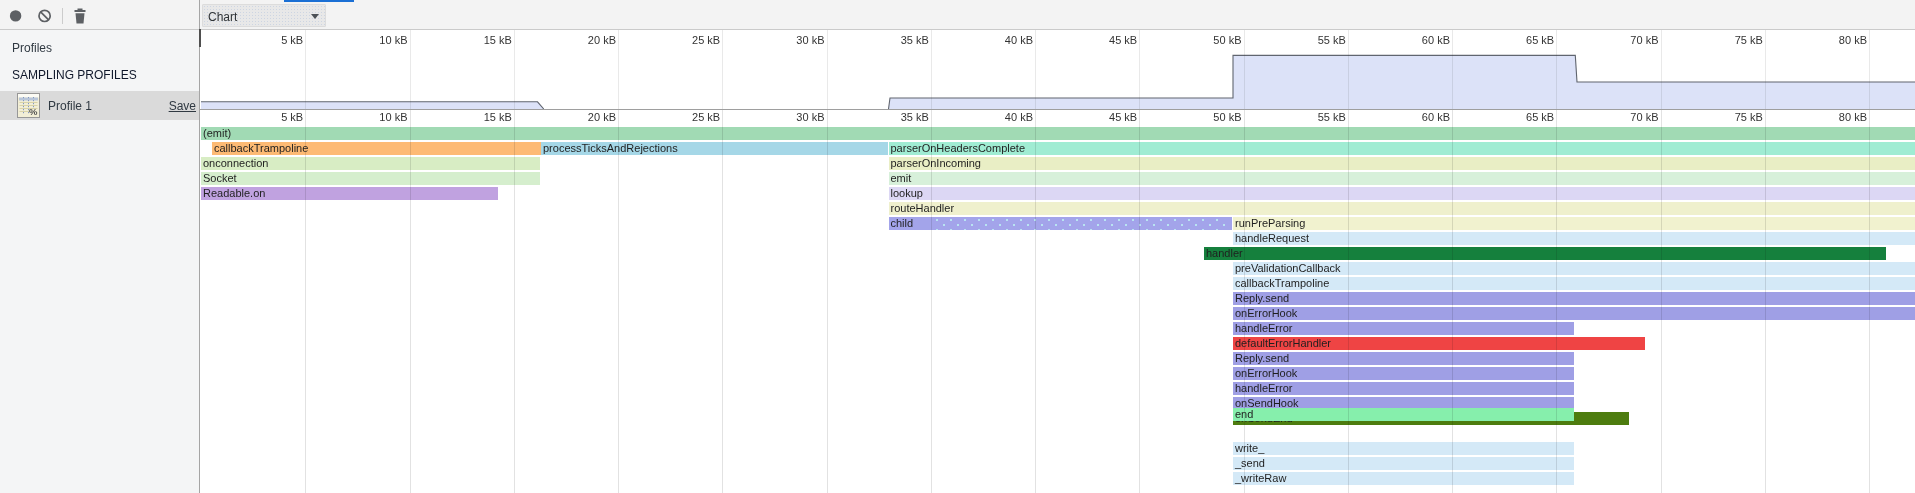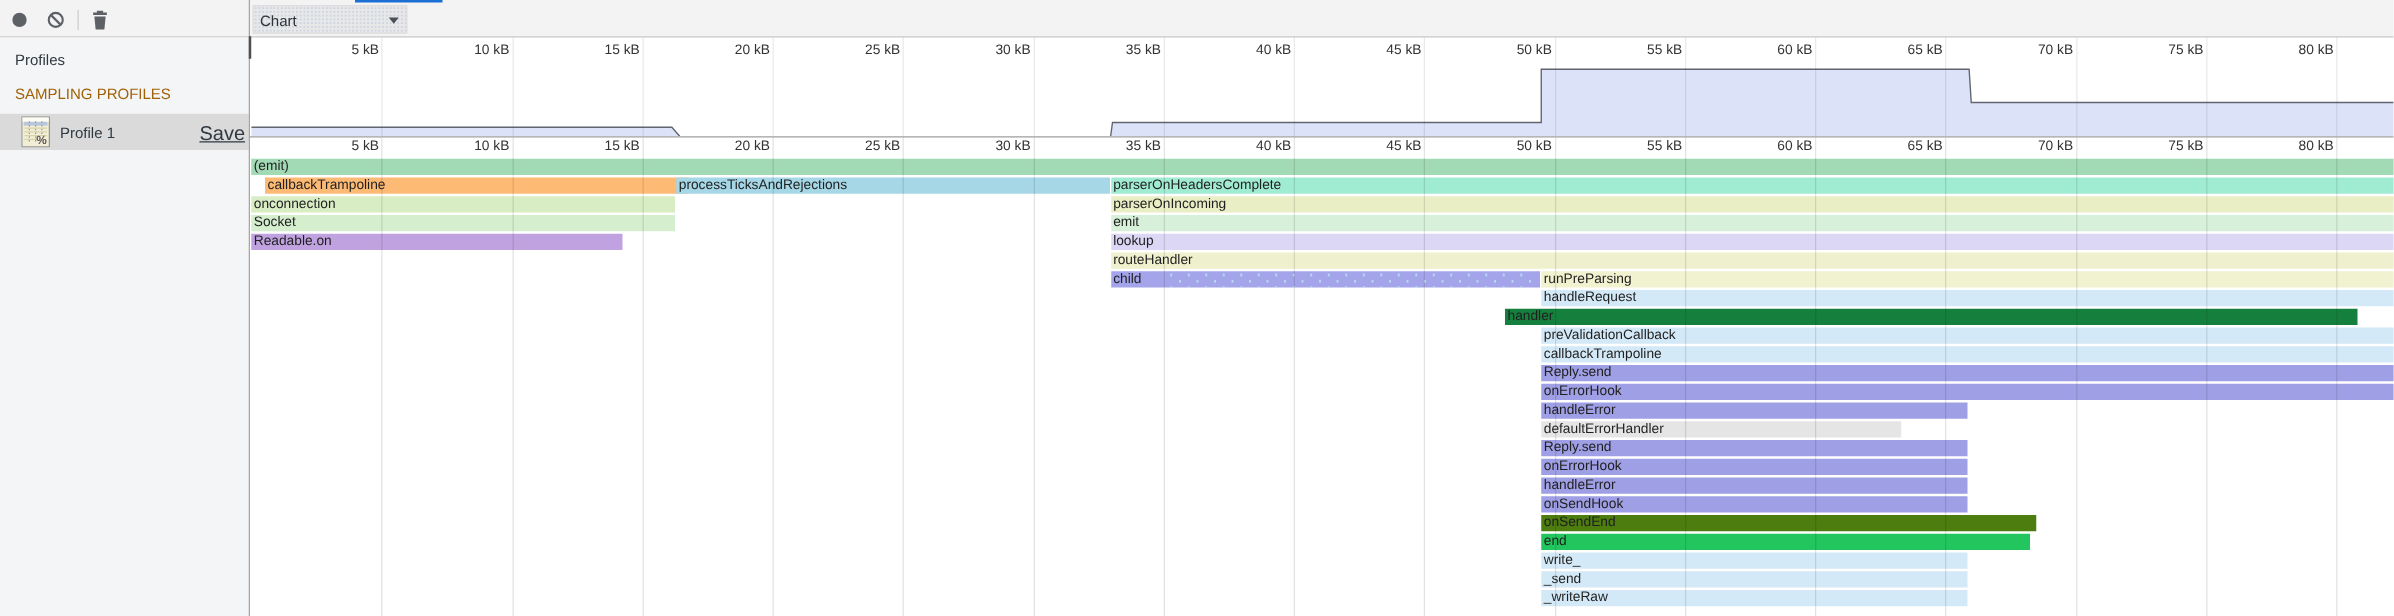--- a/index.html
+++ b/index.html
@@ -16,24 +16,24 @@
   border:1px solid #dcdcdc; border-radius:1px;
   font-size:12px; color:#2f3336; line-height:24px; padding-left:5px; }
 #chartsel .arr { position:absolute; right:6px; top:9px; width:0; height:0;
   border-left:4px solid rgba(0,0,0,0); border-right:4px solid rgba(0,0,0,0);
   border-top:5px solid #4c5055; }
 
 #sidebar { position:absolute; left:0; top:30px; width:200px; height:463px; background:#f4f5f6; }
 #sideborder { position:absolute; left:199px; top:0; width:1px; height:493px; background:#a5a5a5; }
 .ticon { position:absolute; top:0; }
 #profiles { position:absolute; left:12px; top:11px; font-size:12px; color:#303942; }
-#sampling { position:absolute; left:12px; top:38px; font-size:12px; color:#a16207; }
+#sampling { position:absolute; left:12px; top:38px; font-size:12px; color:#0f172a; }
 #prow { position:absolute; left:0; top:61px; width:199px; height:29px; background:#dadada; }
 #prow .plabel { position:absolute; left:48px; top:8px; font-size:12px; color:#303942; }
-#prow .save { position:absolute; right:3px; top:8px; font-size:16px; color:#303942;
+#prow .save { position:absolute; right:3px; top:8px; font-size:12px; color:#303942;
   text-decoration:underline; }
 
 .gl { position:absolute; width:1px; background:rgba(40,40,40,0.10); }
 .gl2 { background:rgba(20,20,20,0.12); }
 .rlab { position:absolute; width:80px; text-align:right; font-size:11px; color:#333; }
 #ovchart { position:absolute; left:201px; top:30px; }
 #divider { position:absolute; left:200px; top:109px; width:1715px; height:1px; background:#9e9e9e; }
 #grip { position:absolute; left:199px; top:29px; width:2px; height:18px; background:#4f4f4f; }
 
 .bar { position:absolute; height:13px; font-size:11px; line-height:13px;
@@ -147,27 +147,27 @@
 <div class="bar" style="left:888.5px;top:202px;width:1026.5px;background:#eff0cd">routeHandler</div>
 <div class="bar" style="left:888.5px;top:217px;width:343.5px;background:#a3a4ea">child</div>
 <div class="bar" style="left:1233.0px;top:217px;width:682.0px;background:#f1f2cf">runPreParsing</div>
 <div class="bar" style="left:1233.0px;top:232px;width:682.0px;background:#d4e9f7">handleRequest</div>
 <div class="bar" style="left:1204px;top:247px;width:682.0px;background:#15803d">handler</div>
 <div class="bar" style="left:1233.0px;top:262px;width:682.0px;background:#d4e9f7">preValidationCallback</div>
 <div class="bar" style="left:1233.0px;top:277px;width:682.0px;background:#d4e9f7">callbackTrampoline</div>
 <div class="bar" style="left:1233.0px;top:292px;width:682.0px;background:#9f9fe5">Reply.send</div>
 <div class="bar" style="left:1233.0px;top:307px;width:682.0px;background:#9f9fe5">onErrorHook</div>
 <div class="bar" style="left:1233.0px;top:322px;width:341.0px;background:#9f9fe5">handleError</div>
-<div class="bar" style="left:1233.0px;top:337px;width:288px;background:#e5e5e5">defaultErrorHandler</div>
+<div class="bar" style="left:1233.0px;top:337px;width:412px;background:#ef4444">defaultErrorHandler</div>
 <div class="bar" style="left:1233.0px;top:352px;width:341.0px;background:#9f9fe5">Reply.send</div>
 <div class="bar" style="left:1233.0px;top:367px;width:341.0px;background:#9f9fe5">onErrorHook</div>
 <div class="bar" style="left:1233.0px;top:382px;width:341.0px;background:#9f9fe5">handleError</div>
 <div class="bar" style="left:1233.0px;top:397px;width:341.0px;background:#9f9fe5">onSendHook</div>
 <div class="bar" style="left:1233.0px;top:412px;width:396px;background:#4d7c0f">onSendEnd</div>
-<div class="bar" style="left:1233.0px;top:427px;width:391px;background:#22c55e">end</div>
+<div class="bar" style="left:1233.0px;top:408px;width:341.0px;background:#86efac">end</div>
 <div class="bar" style="left:1233.0px;top:442px;width:341.0px;background:#d4e9f7">write_</div>
 <div class="bar" style="left:1233.0px;top:457px;width:341.0px;background:#d4e9f7">_send</div>
 <div class="bar" style="left:1233.0px;top:472px;width:341.0px;background:#d4e9f7">_writeRaw</div>
 <div style="position:absolute;left:935px;top:217px;width:293px;height:13px;
 background-image:radial-gradient(circle, rgba(186,232,242,0.95) 0.8px, rgba(0,0,0,0) 1px),
 radial-gradient(circle, rgba(186,232,242,0.95) 0.8px, rgba(0,0,0,0) 1px);
 background-size:14px 10px,14px 10px;background-position:2px 3px,9px 8px"></div>
 <div class="gl gl2" style="left:305.2px;top:110px;height:383px"></div>
     <div class="gl gl2" style="left:409.5px;top:110px;height:383px"></div>
     <div class="gl gl2" style="left:513.8px;top:110px;height:383px"></div>

